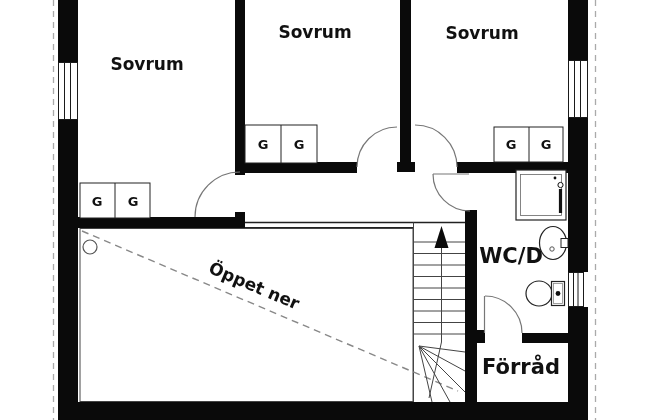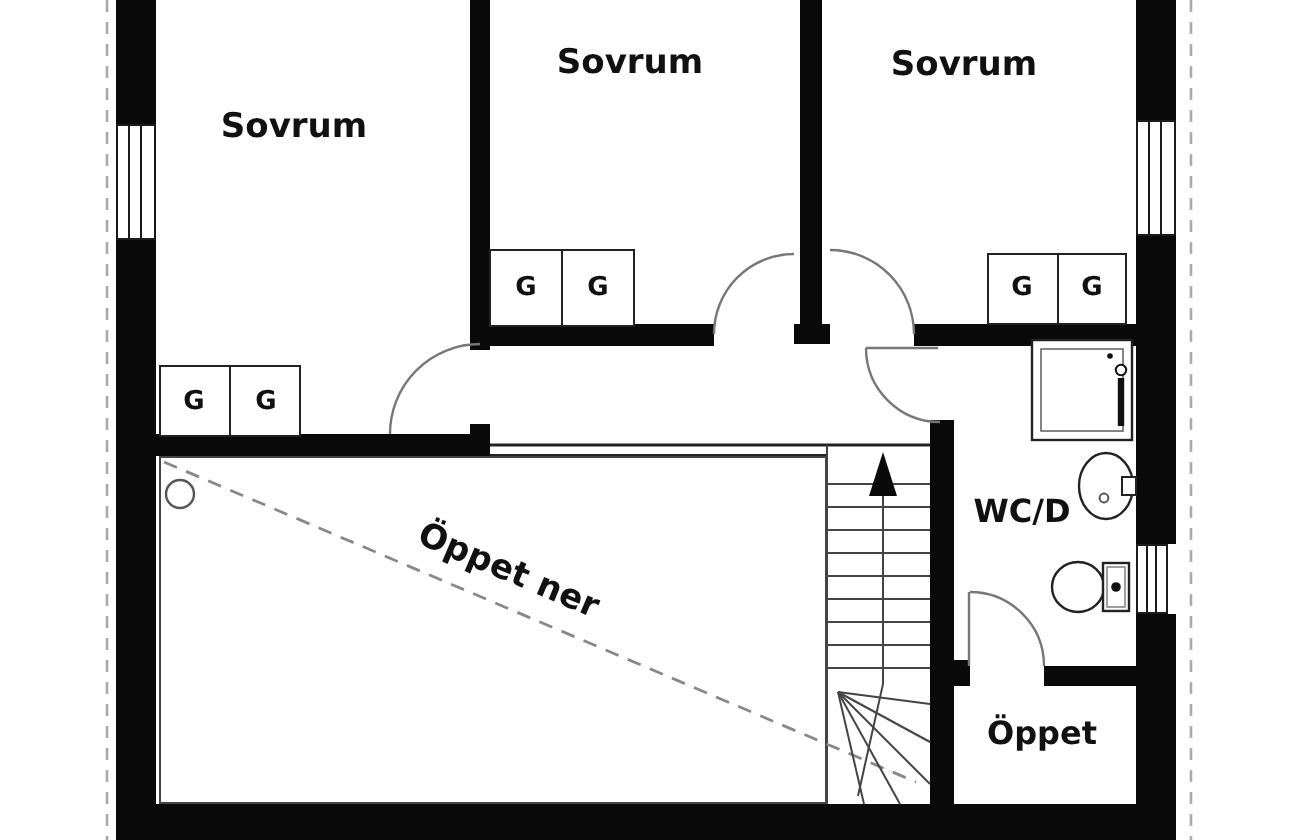--- a/index.html
+++ b/index.html
@@ -6,21 +6,21 @@
   .plan{
     position:relative;width:650px;height:420px;background:#ffffff;
     font-family:"DejaVu Sans",sans-serif;overflow:hidden;
   }
   .plan svg{position:absolute;left:0;top:0;}
   .label{
     position:absolute;transform:translate(-50%,-50%);
     font-weight:bold;color:#111;white-space:nowrap;line-height:1;
   }
   .room-label{font-size:17px;}
-  .room-label.sm{font-size:16px;}
+  .room-label.sm{font-size:21px;}
   .g-label{font-size:13px;}
   .rot{transform:translate(-50%,-50%) rotate(23deg);}
 </style>
 </head>
 <body>
 
 <div class="plan">
 
   <svg width="650" height="420" viewBox="0 0 650 420">
 
@@ -161,16 +161,16 @@
   <span class="label room-label" style="left:482px;top:33px;">Sovrum</span>
 
   <span class="label g-label" style="left:97px;top:201px;">G</span>
   <span class="label g-label" style="left:133px;top:201px;">G</span>
   <span class="label g-label" style="left:263px;top:144px;">G</span>
   <span class="label g-label" style="left:299px;top:144px;">G</span>
   <span class="label g-label" style="left:511px;top:144px;">G</span>
   <span class="label g-label" style="left:546px;top:144px;">G</span>
 
   <span class="label room-label sm" style="left:511px;top:256px;">WC/D</span>
-  <span class="label room-label sm" style="left:521px;top:367px;">Öppet</span>
+  <span class="label room-label sm" style="left:521px;top:367px;">Förråd</span>
 
   <span class="label room-label rot" style="left:254px;top:286px;">Öppet ner</span>
 </div>
 
 </body></html>

